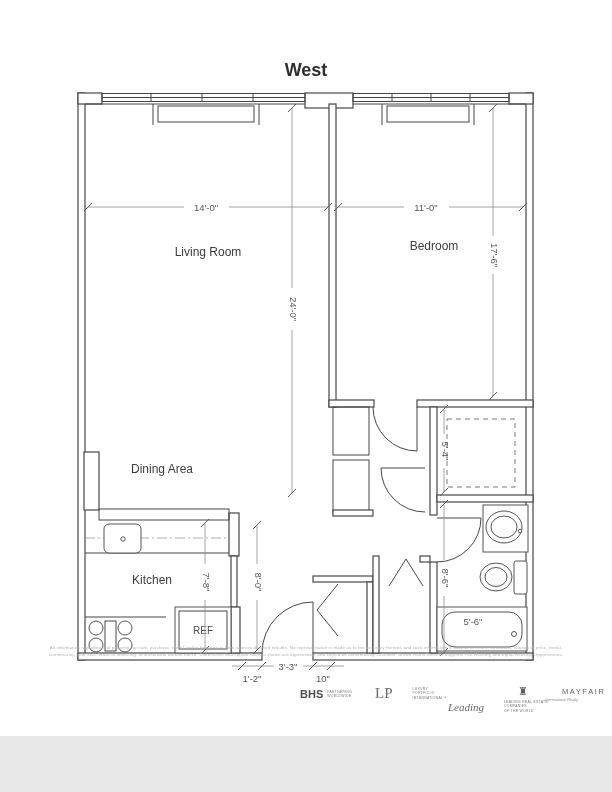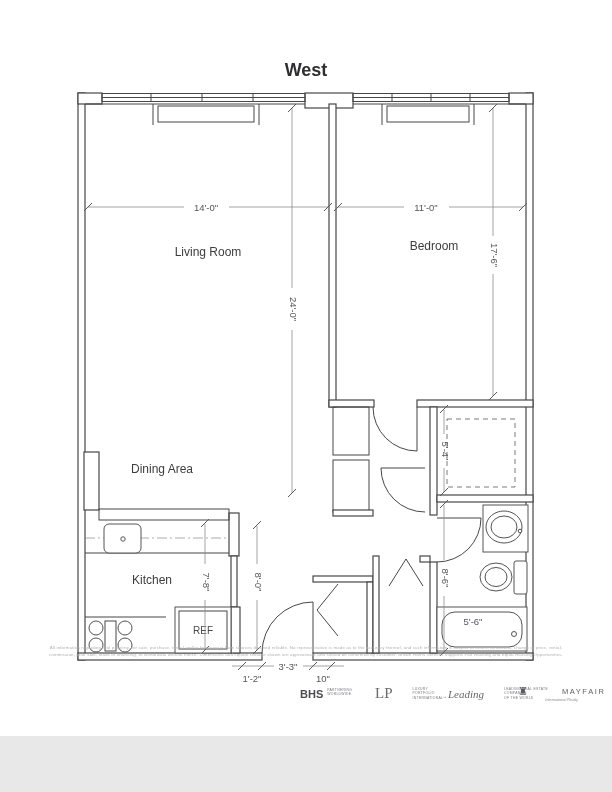--- a/index.html
+++ b/index.html
@@ -22,27 +22,27 @@
   .disclaimer{
     position:absolute;top:8px;left:46px;width:520px;text-align:center;
     font-size:4.4px;line-height:7px;color:#b2b2b4;letter-spacing:.15px;
   }
   .brandrow{position:absolute;top:40px;left:0;width:612px;height:40px;}
   .site{
     position:absolute;left:44px;top:8px;font-size:20px;font-weight:bold;
     color:#3c3c3f;letter-spacing:-0.6px;
   }
   .logo{position:absolute;color:#55565a;}
-  .logo-bhs{left:300px;top:12px;display:flex;gap:4px;align-items:flex-start;}
+  .logo-bhs{left:300px;top:12px;display:flex;gap:4px;align-items:center;}
   .bhs-word{font-size:11px;font-weight:bold;color:#4c4c50;}
   .tiny-stack{display:flex;flex-direction:column;justify-content:center;}
   .tiny-stack span{font-size:3.4px;line-height:4.4px;letter-spacing:.3px;color:#77787c;}
   .logo-lp{left:375px;top:9px;display:flex;gap:20px;align-items:center;}
   .lp-mono{font-family:"Liberation Serif", serif;font-size:15px;color:#6a6b6f;font-weight:normal;}
-  .logo-leading{left:448px;top:11px;display:flex;gap:20px;align-items:center;}
+  .logo-leading{left:448px;top:24px;display:flex;gap:20px;align-items:center;}
   .leading-script{font-family:"Liberation Serif", serif;font-style:italic;font-size:11px;color:#66676b;}
   .logo-mayfair{left:518px;top:10px;text-align:center;}
   .mayfair-top{display:flex;align-items:center;gap:3px;}
   .rook{font-size:11px;color:#5a5b5f;line-height:11px;}
   .mayfair-word{font-size:7.5px;letter-spacing:1.6px;color:#5e5f63;margin-left:31px;}
   .mayfair-sub{font-size:3.8px;font-style:italic;color:#8b8c90;margin-top:1px;}
 </style>
 </head>
 <body>
 

